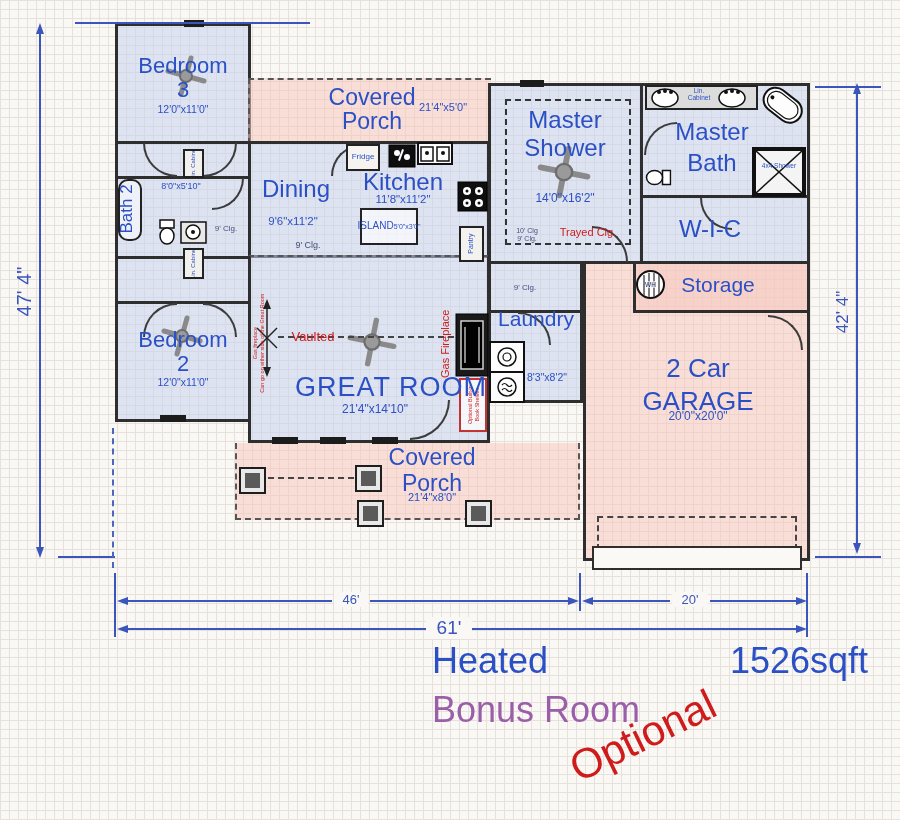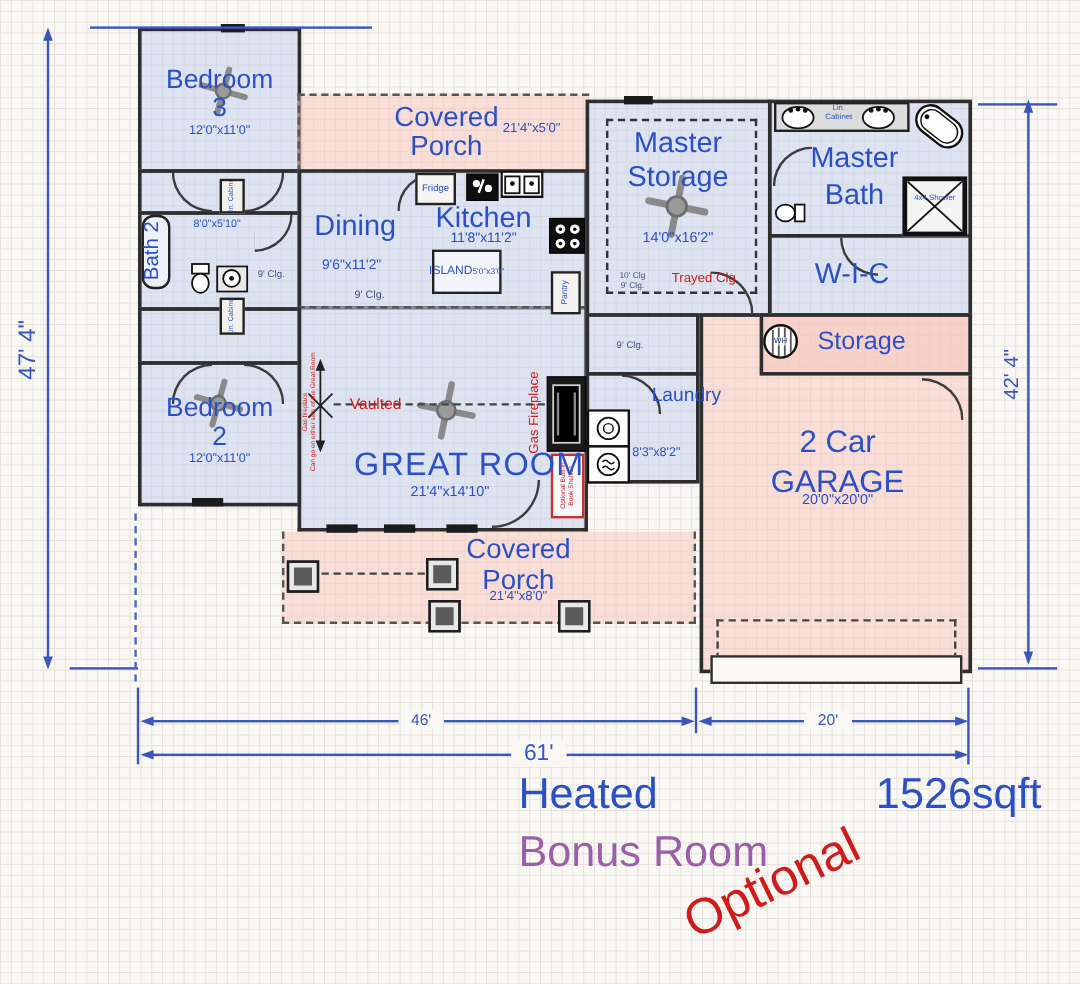--- a/index.html
+++ b/index.html
@@ -267,31 +267,31 @@
   <div class="lbl" style="left:252px;top:176px;width:88px;font-size:24px;">Dining</div>
   <div class="lbl" style="left:250px;top:215px;width:86px;font-size:11.5px;">9'6"x11'2"</div>
   <div class="lbl tiny" style="left:288px;top:241px;width:40px;font-size:9px;color:#44507a;">9' Clg.</div>
 
   <div class="lbl" style="left:343px;top:169px;width:120px;font-size:24px;">Kitchen</div>
   <div class="lbl" style="left:343px;top:193px;width:120px;font-size:11.5px;">11'8"x11'2"</div>
 
   <div class="lbl" style="left:312px;top:85px;width:120px;font-size:23px;">Covered Porch</div>
   <div class="lbl" style="left:406px;top:102px;width:74px;font-size:11px;">21'4"x5'0"</div>
 
-  <div class="lbl" style="left:495px;top:106px;width:140px;font-size:24px;line-height:1.15;">Master Storage</div>
+  <div class="lbl" style="left:495px;top:106px;width:140px;font-size:24px;line-height:1.15;">Master Shower</div>
   <div class="lbl" style="left:495px;top:192px;width:140px;font-size:12px;">14'0"x16'2"</div>
   <div class="lbl red" style="left:548px;top:227px;width:80px;font-size:11px;">Trayed Clg.</div>
   <div class="lbl" style="left:508px;top:227px;width:38px;font-size:7px;color:#44507a;">10' Clg</div>
   <div class="lbl" style="left:508px;top:235px;width:38px;font-size:7px;color:#44507a;">9' Clg.</div>
 
   <div class="lbl" style="left:650px;top:216px;width:120px;font-size:24px;">W-I-C</div>
   <div class="lbl" style="left:652px;top:116px;width:120px;font-size:24px;line-height:1.3;">Master Bath</div>
   <div class="lbl" style="left:668px;top:274px;width:100px;font-size:21px;">Storage</div>
 
-  <div class="lbl" style="left:490px;top:322px;width:92px;font-size:16px;margin-left:36px;">Laundry</div>
+  <div class="lbl" style="left:490px;top:308px;width:92px;font-size:21px;">Laundry</div>
   <div class="lbl" style="left:512px;top:372px;width:70px;font-size:10.5px;">8'3"x8'2"</div>
   <div class="lbl tiny" style="left:505px;top:284px;width:40px;font-size:8px;color:#44507a;">9' Clg.</div>
   <div class="lbl tiny" style="left:206px;top:225px;width:40px;font-size:8px;color:#44507a;">9' Clg.</div>
 
   <div class="lbl" style="left:618px;top:352px;width:160px;font-size:26px;line-height:1.25;">2 Car GARAGE</div>
   <div class="lbl" style="left:618px;top:410px;width:160px;font-size:12px;">20'0"x20'0"</div>
 
   <div class="lbl" style="left:271px;top:373px;width:240px;font-size:27px;letter-spacing:1px;">GREAT ROOM</div>
   <div class="lbl" style="left:255px;top:403px;width:240px;font-size:12px;">21'4"x14'10"</div>
 

